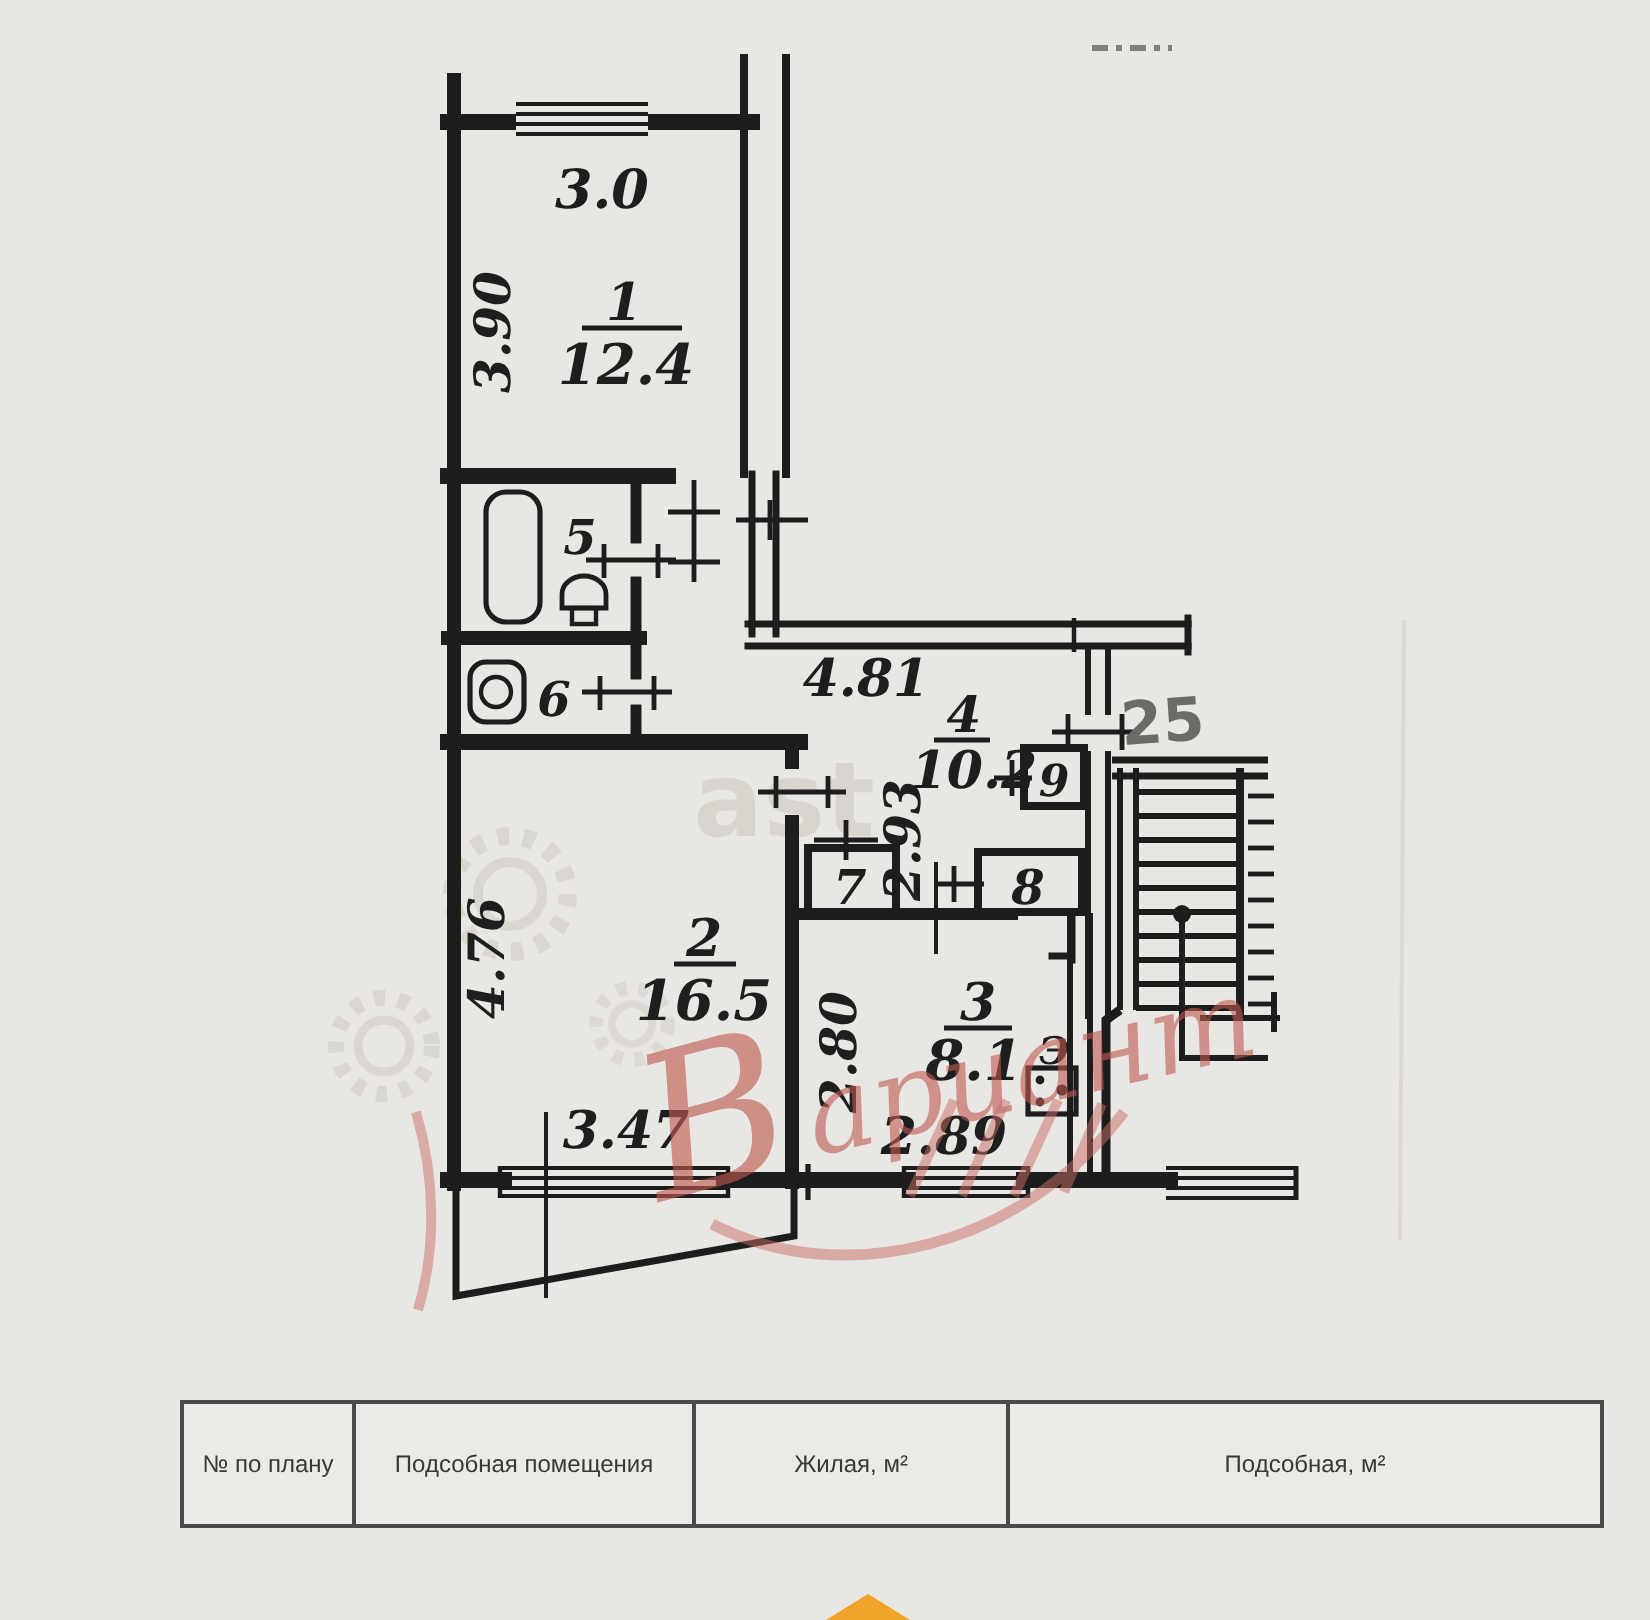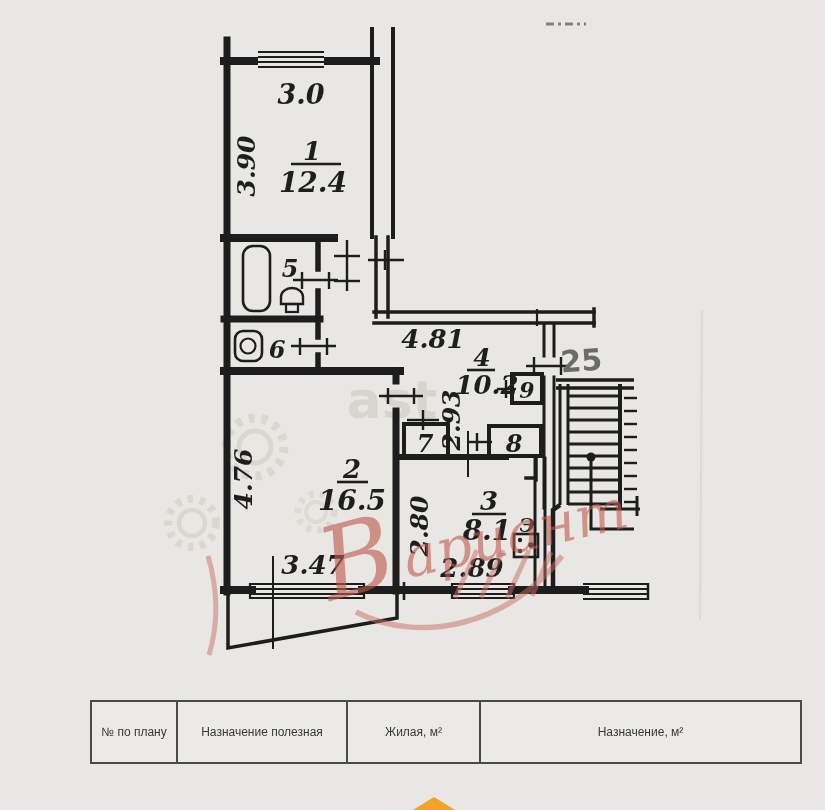--- a/index.html
+++ b/index.html
@@ -19,21 +19,21 @@
     position:absolute; left:90px; top:700px; width:708px; height:60px;
     display:flex; border:2px solid #4a4a4a; background:#eceae6;
     color:#383838; font-family:"Liberation Sans", sans-serif;
     font-size:12px; line-height:1.22; text-align:center;
   }
   #sum-table .cell{
     display:flex; align-items:center; justify-content:center;
     border-right:2px solid #4a4a4a; padding:2px 4px; box-sizing:border-box;
   }
   #sum-table .cell:last-child{border-right:none;}
-  .c1{width:86px;} .c2{width:170px;} .c3{width:147px;} .c4{width:133px;} .c5{flex:1;}
+  .c1{width:86px;} .c2{width:170px;} .c3{width:147px;} .c4{width:157px;} .c5{flex:1;}
   
   #pointer-arrow{
     position:absolute; left:408px; top:797px; width:0; height:0;
     border-left:26px solid transparent; border-right:26px solid transparent;
     border-bottom:16px solid #f0a429;
   }
 </style>
 </head>
 <body>
 
@@ -304,19 +304,19 @@
       <line x1="455" y1="598" x2="477" y2="550" stroke-width="5"></line>
       <line x1="481" y1="598" x2="503" y2="550" stroke-width="5"></line>
       <line x1="507" y1="598" x2="529" y2="550" stroke-width="5"></line>
       <line x1="532" y1="596" x2="551" y2="552" stroke-width="5"></line>
     </g>
   </g>
 </svg>
 
   <div id="sum-table">
     <div class="cell c1">№ по плану</div>
-    <div class="cell c2">Назначение полезная</div>
+    <div class="cell c2">Подсобная помещения</div>
     <div class="cell c4">Жилая, м²</div>
-    <div class="cell c5">Назначение, м²</div>
+    <div class="cell c5">Подсобная, м²</div>
   </div>
 
   <div id="pointer-arrow"></div>
 </div>
 
 </body></html>

